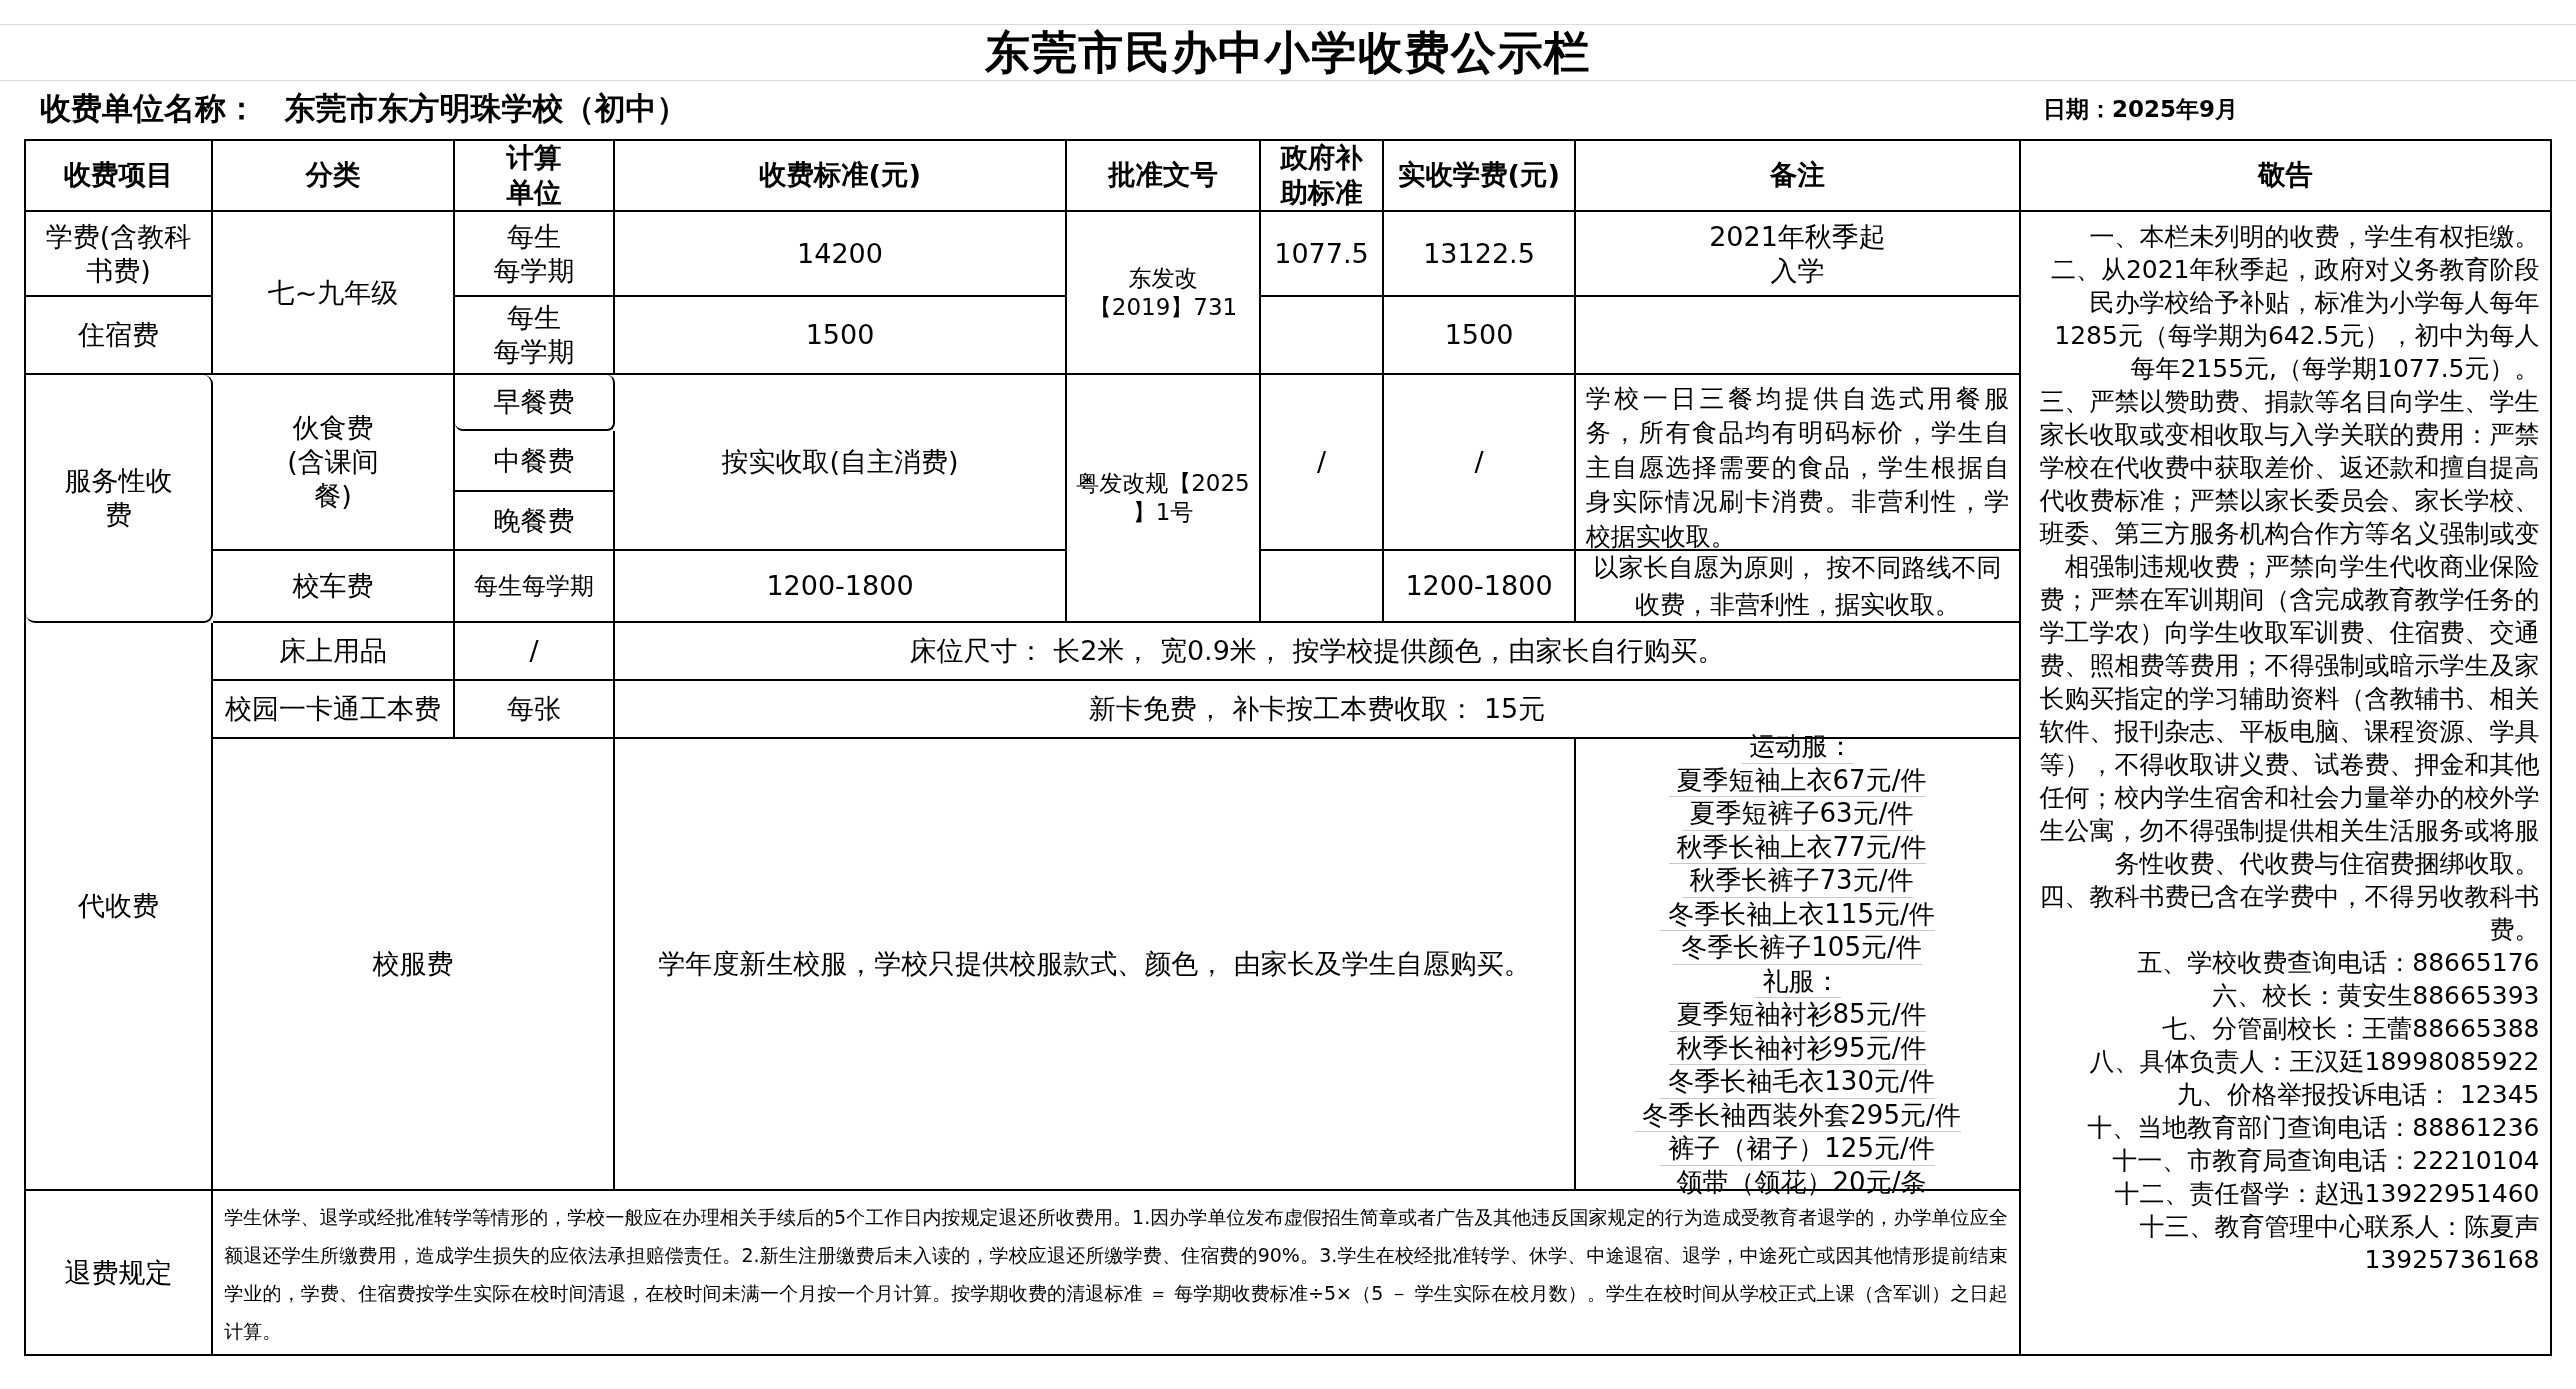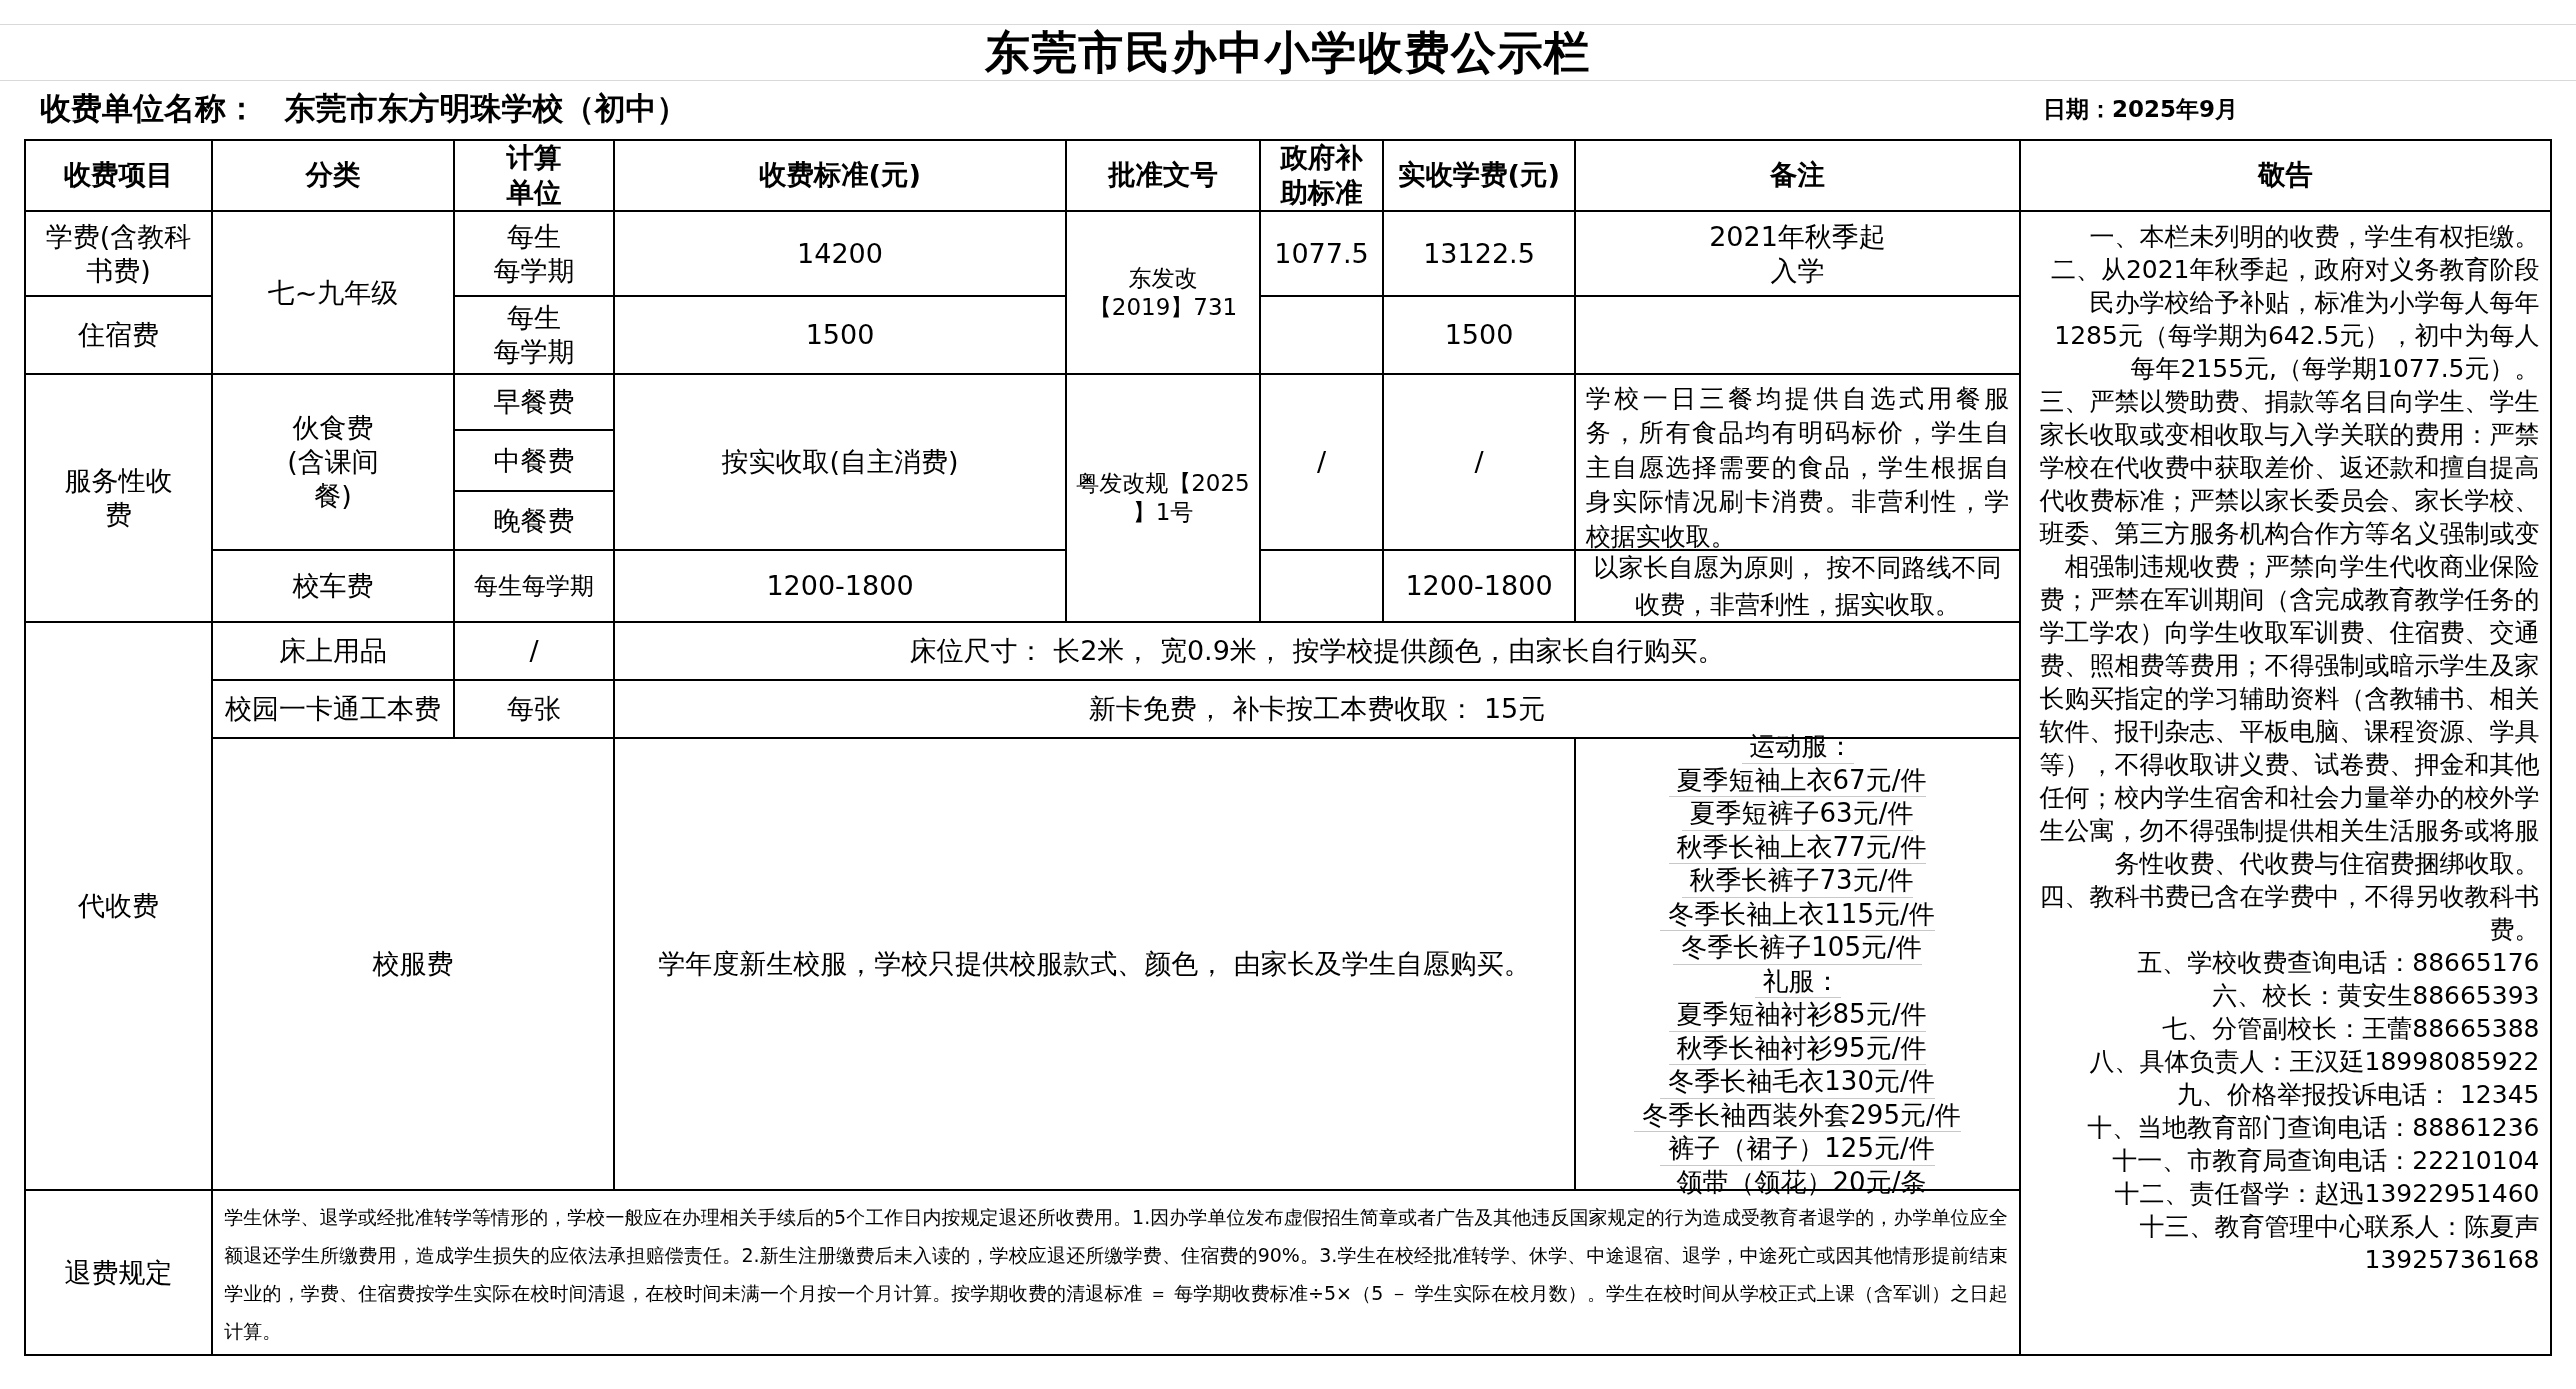--- a/index.html
+++ b/index.html
@@ -122,26 +122,26 @@
 入学</div>
 
   <div class="cell" style="grid-column:1;grid-row:3;">住宿费</div>
   <div class="cell" style="grid-column:3;grid-row:3;">每生
 每学期</div>
   <div class="cell" style="grid-column:4;grid-row:3;">1500</div>
   <div class="cell" style="grid-column:6;grid-row:3;"></div>
   <div class="cell" style="grid-column:7;grid-row:3;">1500</div>
   <div class="cell" style="grid-column:8;grid-row:3;"></div>
 
-  <div class="cell" style="grid-column:1;grid-row:4/8;">服务性收
+  <div class="cell" style="grid-column:1;grid-row:4/8;border-radius:9px;">服务性收
 费</div>
   <div class="cell" style="grid-column:2;grid-row:4/7;">伙食费
 (含课间
 餐)</div>
-  <div class="cell" style="grid-column:3;grid-row:4;">早餐费</div>
+  <div class="cell" style="grid-column:3;grid-row:4;border-radius:8px;">早餐费</div>
   <div class="cell" style="grid-column:3;grid-row:5;">中餐费</div>
   <div class="cell" style="grid-column:3;grid-row:6;">晚餐费</div>
   <div class="cell" style="grid-column:4;grid-row:4/7;">按实收取(自主消费)</div>
   <div class="cell approval" style="grid-column:5;grid-row:4/8;">粤发改规【2025
 】1号</div>
   <div class="cell" style="grid-column:6;grid-row:4/7;">/</div>
   <div class="cell" style="grid-column:7;grid-row:4/7;">/</div>
   <div class="cell remark-block" style="grid-column:8;grid-row:4/7;">学校一日三餐均提供自选式用餐服务，所有食品均有明码标价，学生自主自愿选择需要的食品，学生根据自身实际情况刷卡消费。非营利性，学校据实收取。</div>
 
   <div class="cell" style="grid-column:2;grid-row:7;text-align:right;">校车费</div>

